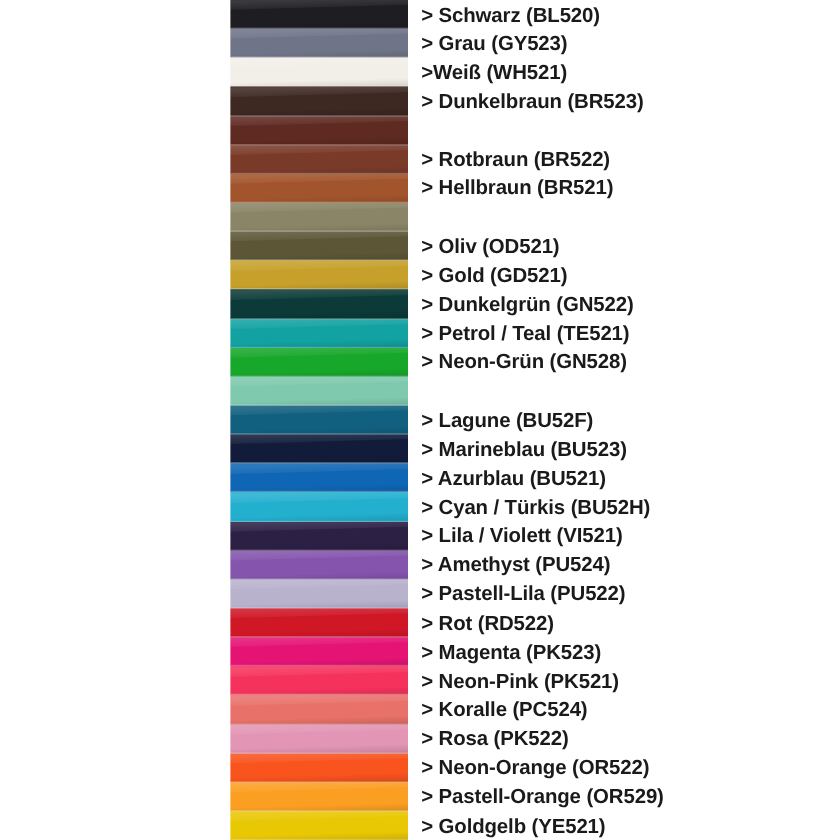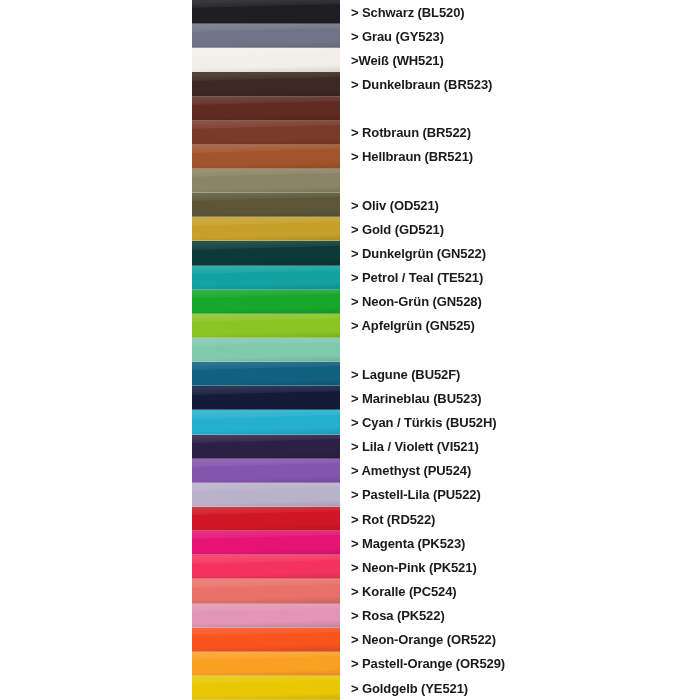--- a/index.html
+++ b/index.html
@@ -92,21 +92,21 @@
     flex: 1 1 auto;
     display: flex;
     align-items: center;
     background: #ffffff;
     padding-left: 11px;
     box-sizing: border-box;
   }
 
   .label-text {
     font-family: "Liberation Sans", sans-serif;
-    font-size: 13px;
+    font-size: 17px;
     font-weight: bold;
     color: #1a1a1a;
     white-space: nowrap;
     letter-spacing: -0.1px;
     line-height: 1;
   }
 </style>
 </head>
 <body>
 
@@ -217,29 +217,20 @@
       <div class="row-gutter"></div>
       <div class="swatch" style="--c: #17a72b;">
         <div class="swatch-edge"></div>
       </div>
       <div class="label-cell">
         <span class="label-text">&gt; Neon-Grün (GN528)</span>
       </div>
     </div>
     <div class="color-row">
       <div class="row-gutter"></div>
-      <div class="swatch" style="--c: #8cc426;">
-        <div class="swatch-edge"></div>
-      </div>
-      <div class="label-cell">
-        <span class="label-text">&gt; Apfelgrün (GN525)</span>
-      </div>
-    </div>
-    <div class="color-row">
-      <div class="row-gutter"></div>
       <div class="swatch" style="--c: #7fc9ae;">
         <div class="swatch-edge"></div>
       </div>
     </div>
     <div class="color-row">
       <div class="row-gutter"></div>
       <div class="swatch" style="--c: #11607f;">
         <div class="swatch-edge"></div>
       </div>
       <div class="label-cell">
@@ -250,20 +241,29 @@
       <div class="row-gutter"></div>
       <div class="swatch" style="--c: #121c3a;">
         <div class="swatch-edge"></div>
       </div>
       <div class="label-cell">
         <span class="label-text">&gt; Marineblau (BU523)</span>
       </div>
     </div>
     <div class="color-row">
       <div class="row-gutter"></div>
+      <div class="swatch" style="--c: #0f66b4;">
+        <div class="swatch-edge"></div>
+      </div>
+      <div class="label-cell">
+        <span class="label-text">&gt; Azurblau (BU521)</span>
+      </div>
+    </div>
+    <div class="color-row">
+      <div class="row-gutter"></div>
       <div class="swatch" style="--c: #23b0cf;">
         <div class="swatch-edge"></div>
       </div>
       <div class="label-cell">
         <span class="label-text">&gt; Cyan / Türkis (BU52H)</span>
       </div>
     </div>
     <div class="color-row">
       <div class="row-gutter"></div>
       <div class="swatch" style="--c: #2d2045;">

